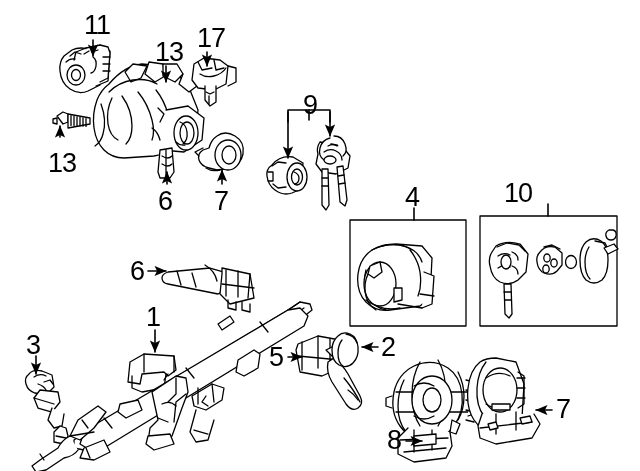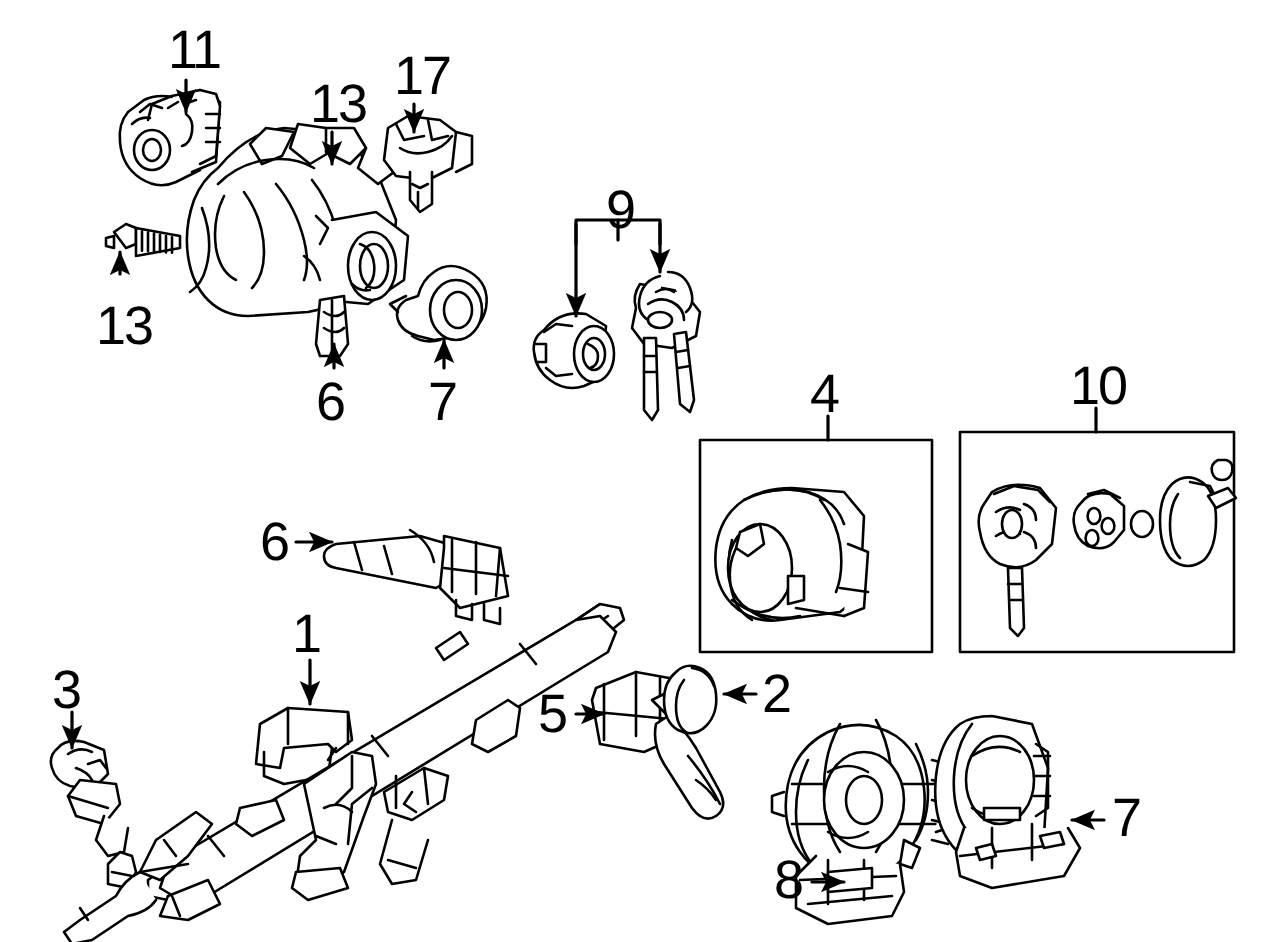--- a/index.html
+++ b/index.html
@@ -306,21 +306,21 @@
   </svg>
 
   <div class="lbl" style="left:84px;top:12px">11</div>
   <div class="lbl" style="left:155px;top:39px">13</div>
   <div class="lbl" style="left:197px;top:25px">17</div>
   <div class="lbl" style="left:48px;top:150px">13</div>
   <div class="lbl" style="left:158px;top:188px">6</div>
   <div class="lbl" style="left:214px;top:188px">7</div>
   <div class="lbl" style="left:303px;top:92px">9</div>
   <div class="lbl" style="left:405px;top:184px">4</div>
-  <div class="lbl" style="left:535px;top:180px">10</div>
+  <div class="lbl" style="left:504px;top:180px">10</div>
   <div class="lbl" style="left:130px;top:258px">6</div>
   <div class="lbl" style="left:146px;top:304px">1</div>
   <div class="lbl" style="left:26px;top:332px">3</div>
   <div class="lbl" style="left:269px;top:344px">5</div>
   <div class="lbl" style="left:381px;top:334px">2</div>
   <div class="lbl" style="left:556px;top:396px">7</div>
   <div class="lbl" style="left:387px;top:427px">8</div>
 
 </div>
 

